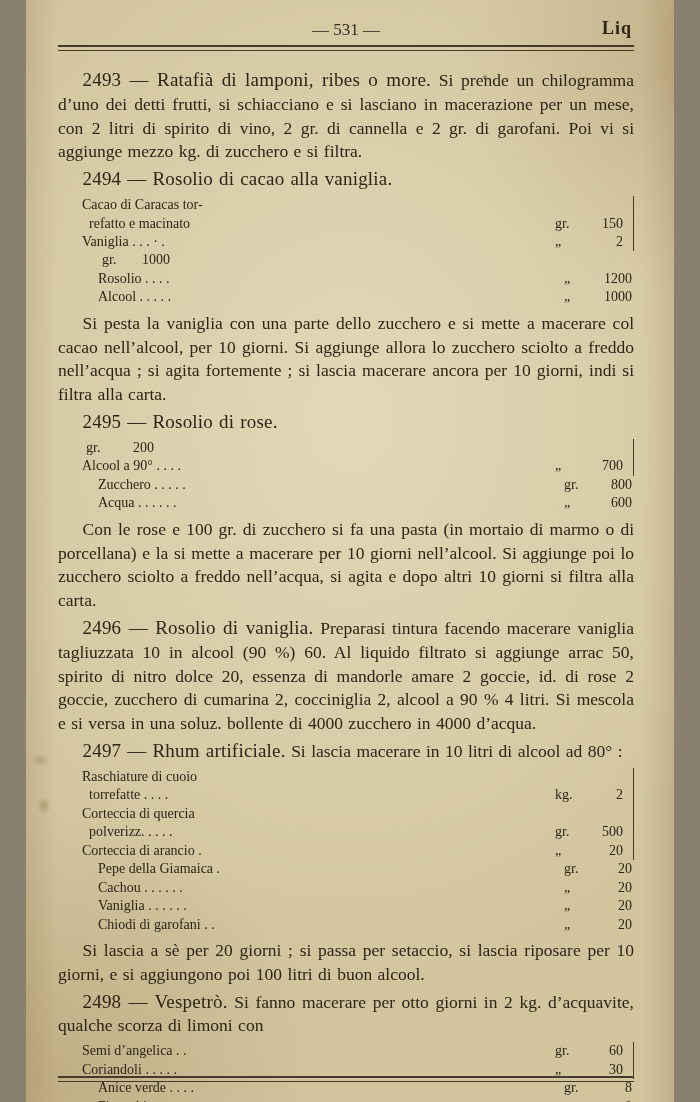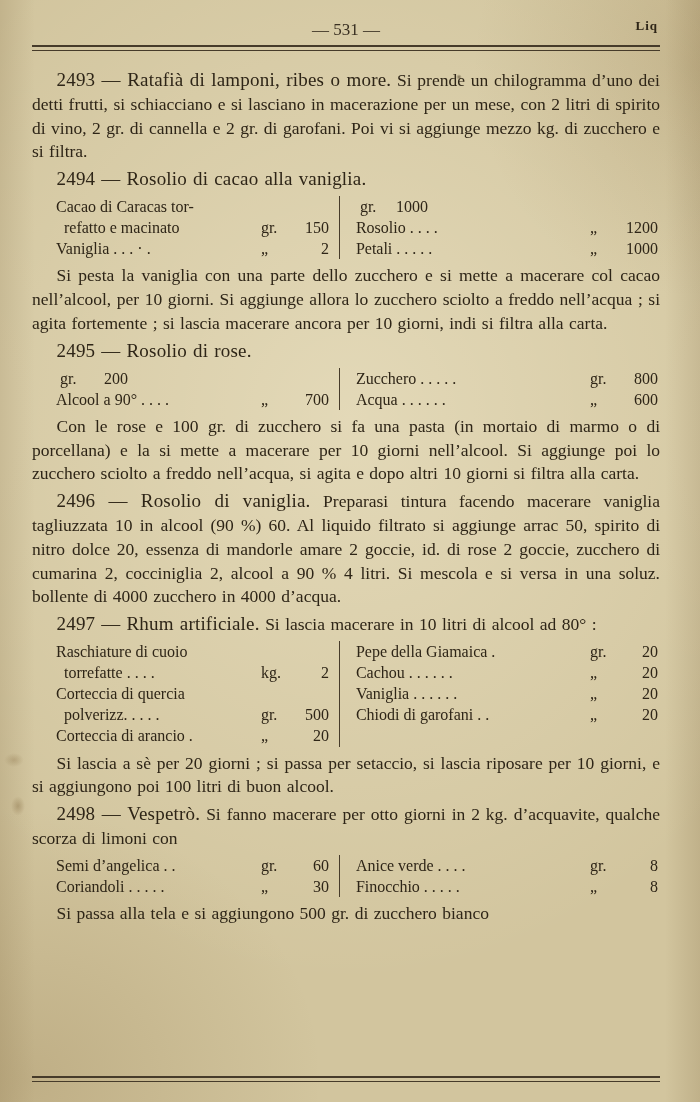--- a/index.html
+++ b/index.html
@@ -1,18 +1,18 @@
 <!DOCTYPE html>
 <html><head>
 <meta charset="utf-8">
 <style>
   html,body{margin:0;padding:0;background:#8a8070;}
   .page{
     position:relative;
-    width:700px;height:1102px;
+    width:648px;height:1102px;
     box-sizing:border-box;
     margin:0 auto;
     padding:14px 40px 0 32px;
     overflow:hidden;
     color:#2e2517;
     font-family:"Liberation Serif","DejaVu Serif",serif;
     background-color:#d2c59e;
     background-image:
       radial-gradient(120% 85% at 50% 38%, rgba(255,249,226,0.38) 0%, rgba(255,249,226,0) 60%),
       radial-gradient(4px 4px at 459px 77px, rgba(70,55,30,0.75), rgba(70,55,30,0) 70%),
@@ -24,21 +24,21 @@
   }
   .page-header{
     position:relative;
     text-align:center;
     font-size:17px;
     padding:6px 0 5px 0;
     color:#3a3022;
   }
   .signature{
     position:absolute;right:2px;top:4px;
-    font-weight:bold;font-size:13px;letter-spacing:1px;color:#2e2517;
+    font-weight:bold;font-size:18px;letter-spacing:1px;color:#2e2517;
   }
   .double-rule{
     height:3px;
     border-top:2px solid #463b2a;
     border-bottom:1px solid #463b2a;
   }
   .footer-rule{
     position:absolute;left:32px;right:40px;bottom:20px;
   }
   .content{padding-top:16px;}
@@ -52,22 +52,23 @@
   }
   .recipe-head{
     font-weight:normal;
     font-size:19px;
     letter-spacing:0.2px;
   }
   p.head-only{margin-top:0;margin-bottom:3px;}
   .ing-table{
     display:flex;
     margin:4px 0 5px 24px;
-    font-size:16px;
+    font-size:14px;
     line-height:1.32;
+    flex-direction:column;
   }
   .ing-col{box-sizing:border-box;}
   .ing-col.left{
     flex:0 0 47%;
     border-right:1.5px solid #463b2a;
     padding-right:10px;
   }
   .ing-col.right{
     flex:0 0 53%;
     padding-left:16px;
@@ -113,21 +114,21 @@
         <div class="ing-row">
           <span class="ing-unit">gr.</span>
           <span class="ing-qty">1000</span>
         </div>
         <div class="ing-row">
           <span class="ing-name">Rosolio . . . .</span>
           <span class="ing-unit">„</span>
           <span class="ing-qty">1200</span>
         </div>
         <div class="ing-row">
-          <span class="ing-name">Petali . . . . .</span>
+          <span class="ing-name">Alcool . . . . .</span>
           <span class="ing-unit">„</span>
           <span class="ing-qty">1000</span>
         </div>
       </div>
     </div>
     <p class="para">Si pesta la vaniglia con una parte dello zucchero e si mette a macerare col cacao nell’alcool, per 10 giorni. Si aggiunge allora lo zucchero sciolto a freddo nell’acqua ; si agita fortemente ; si lascia macerare ancora per 10 giorni, indi si filtra alla carta.</p>
 
     <p class="para head-only"><b class="recipe-head">2495 — Rosolio di rose.</b></p>
     <div class="ing-table">
       <div class="ing-col left">

